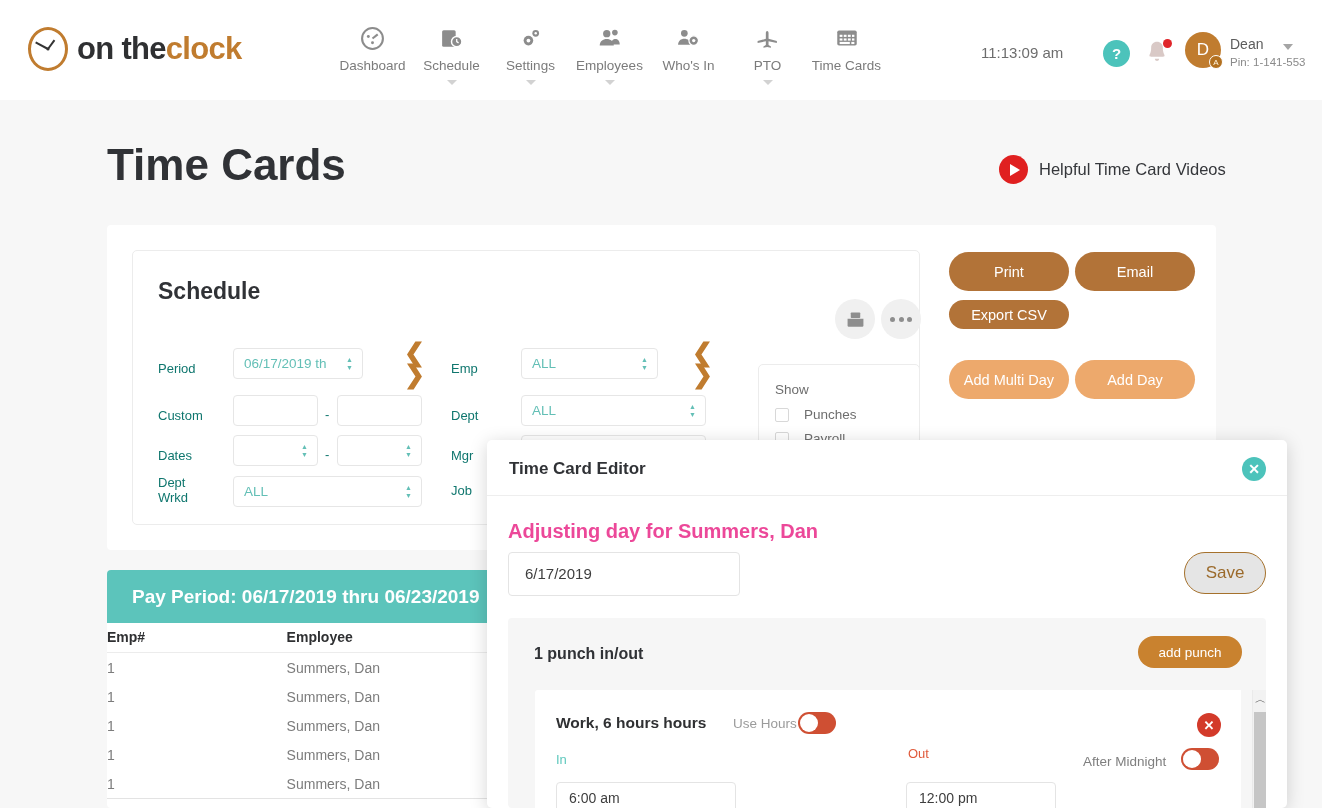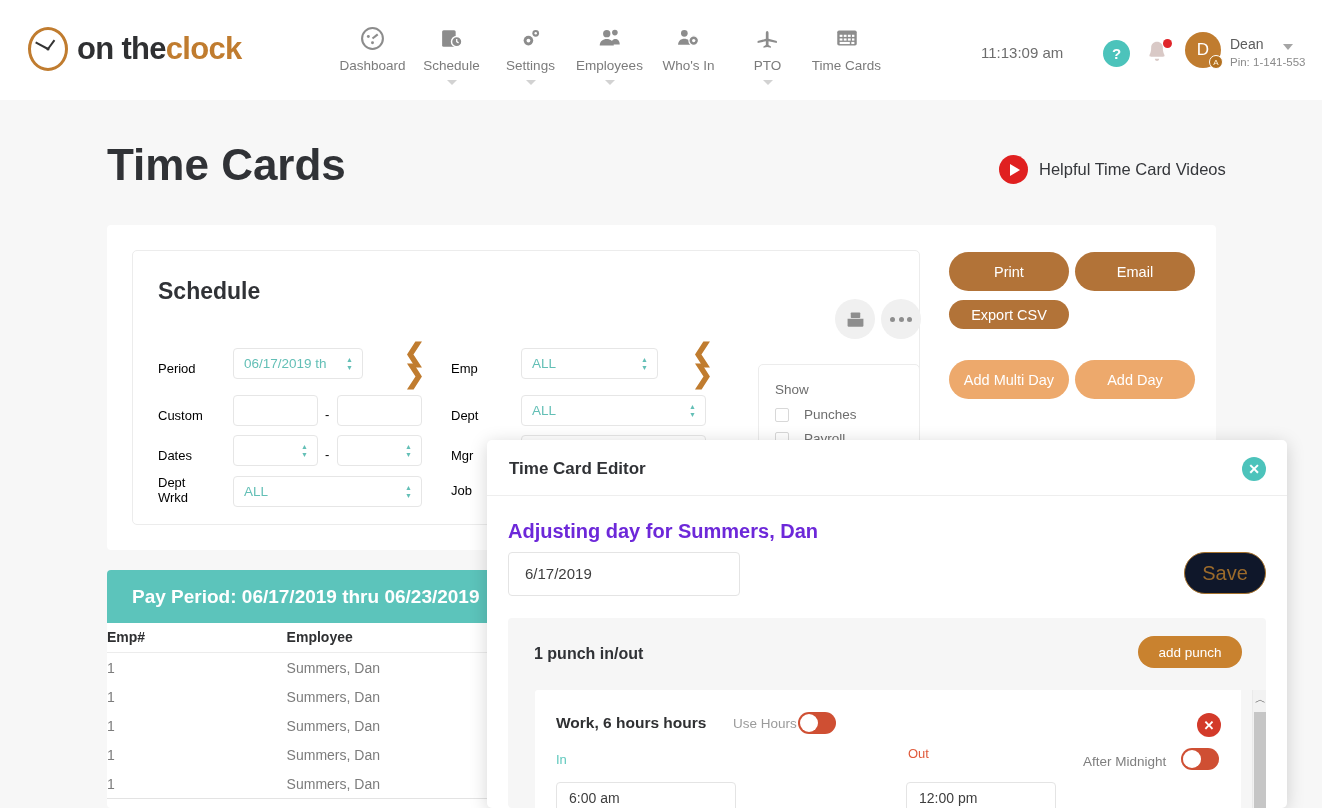--- a/index.html
+++ b/index.html
@@ -95,21 +95,21 @@
     border: 1px solid #ececec; border-radius: 5px; background: #fff;
   }
   .opt-title { position: absolute; left: 25px; top: 27px; font-size: 23px; font-weight: bold; color: #303236; }
   .round-ic {
     position: absolute; width: 40px; height: 40px; border-radius: 50%; background: #f0f0f0;
     display: flex; align-items: center; justify-content: center; color: #8e8e8e; cursor: pointer;
   }
   .dots { display: flex; gap: 3.5px; }
   .dots i { width: 5px; height: 5px; border-radius: 50%; background: #8e8e8e; display: block; }
 
-  .frm-label { position: absolute; font-size: 13px; color: #000000; }
+  .frm-label { position: absolute; font-size: 13px; color: #0f766e; }
   .sel, .inp {
     position: absolute; border: 1px solid #e6e6e6; border-radius: 4px; background: #fff;
     font-size: 13.5px; color: #63bfb6; padding: 0 10px; height: 31px; line-height: 29px;
     font-family: "Liberation Sans", sans-serif;
   }
   .sel .spin {
     position: absolute; right: 9px; top: 50%; transform: translateY(-50%);
     display: flex; flex-direction: column; gap: 2px; color: #63bfb6; font-size: 7px; line-height: 6px;
   }
   .arrw { position: absolute; font-size: 25px; color: #c07c2f; cursor: pointer; font-weight: bold; line-height: 22px; }
@@ -156,30 +156,30 @@
     background: #fff; border-radius: 5px; box-shadow: 0 3px 18px rgba(0,0,0,0.17);
     overflow: hidden;
   }
   .modal-head { height: 56px; border-bottom: 1px solid #eeeeee; position: relative; }
   .modal-title { position: absolute; left: 22px; top: 19px; font-size: 17px; font-weight: bold; color: #303236; }
   .modal-close {
     position: absolute; right: 21px; top: 17px; width: 24px; height: 24px; border-radius: 50%;
     background: #4cc3bb; color: #fff; display: flex; align-items: center; justify-content: center;
     font-size: 14px; cursor: pointer; font-weight: bold;
   }
-  .modal-sub { position: absolute; left: 21px; top: 80px; font-size: 20px; font-weight: bold; color: #6d28d9; }
+  .modal-sub { position: absolute; left: 21px; top: 80px; font-size: 20px; font-weight: bold; color: #ec4899; }
   .date-field {
     position: absolute; left: 21px; top: 112px; width: 232px; height: 44px;
     border: 1px solid #e4e4e4; border-radius: 4px; font-size: 15px; color: #3e3e3e;
     padding: 0 16px; line-height: 42px; background: #fff;
     font-family: "Liberation Sans", sans-serif;
   }
   .save-btn {
     position: absolute; right: 21px; top: 112px; width: 82px; height: 42px; border-radius: 22px;
-    border: 1.5px solid #a5712c; background: #0f172a; color: #9b6a2b; font-size: 20px;
+    border: 1.5px solid #a5712c; background: #e5e5e5; color: #9b6a2b; font-size: 17px;
     cursor: pointer; font-family: "Liberation Sans", sans-serif;
   }
   .punch-sec {
     position: absolute; left: 21px; top: 178px; width: 758px; height: 190px;
     background: #f6f6f6; border-radius: 4px;
   }
   .punch-count { position: absolute; left: 26px; top: 27px; font-size: 16px; font-weight: bold; color: #303236; }
   .add-punch {
     position: absolute; right: 24px; top: 18px; width: 104px; height: 32px; border-radius: 18px;
     background: #c9822f; color: #fff; border: none; font-size: 13.5px; cursor: pointer;

